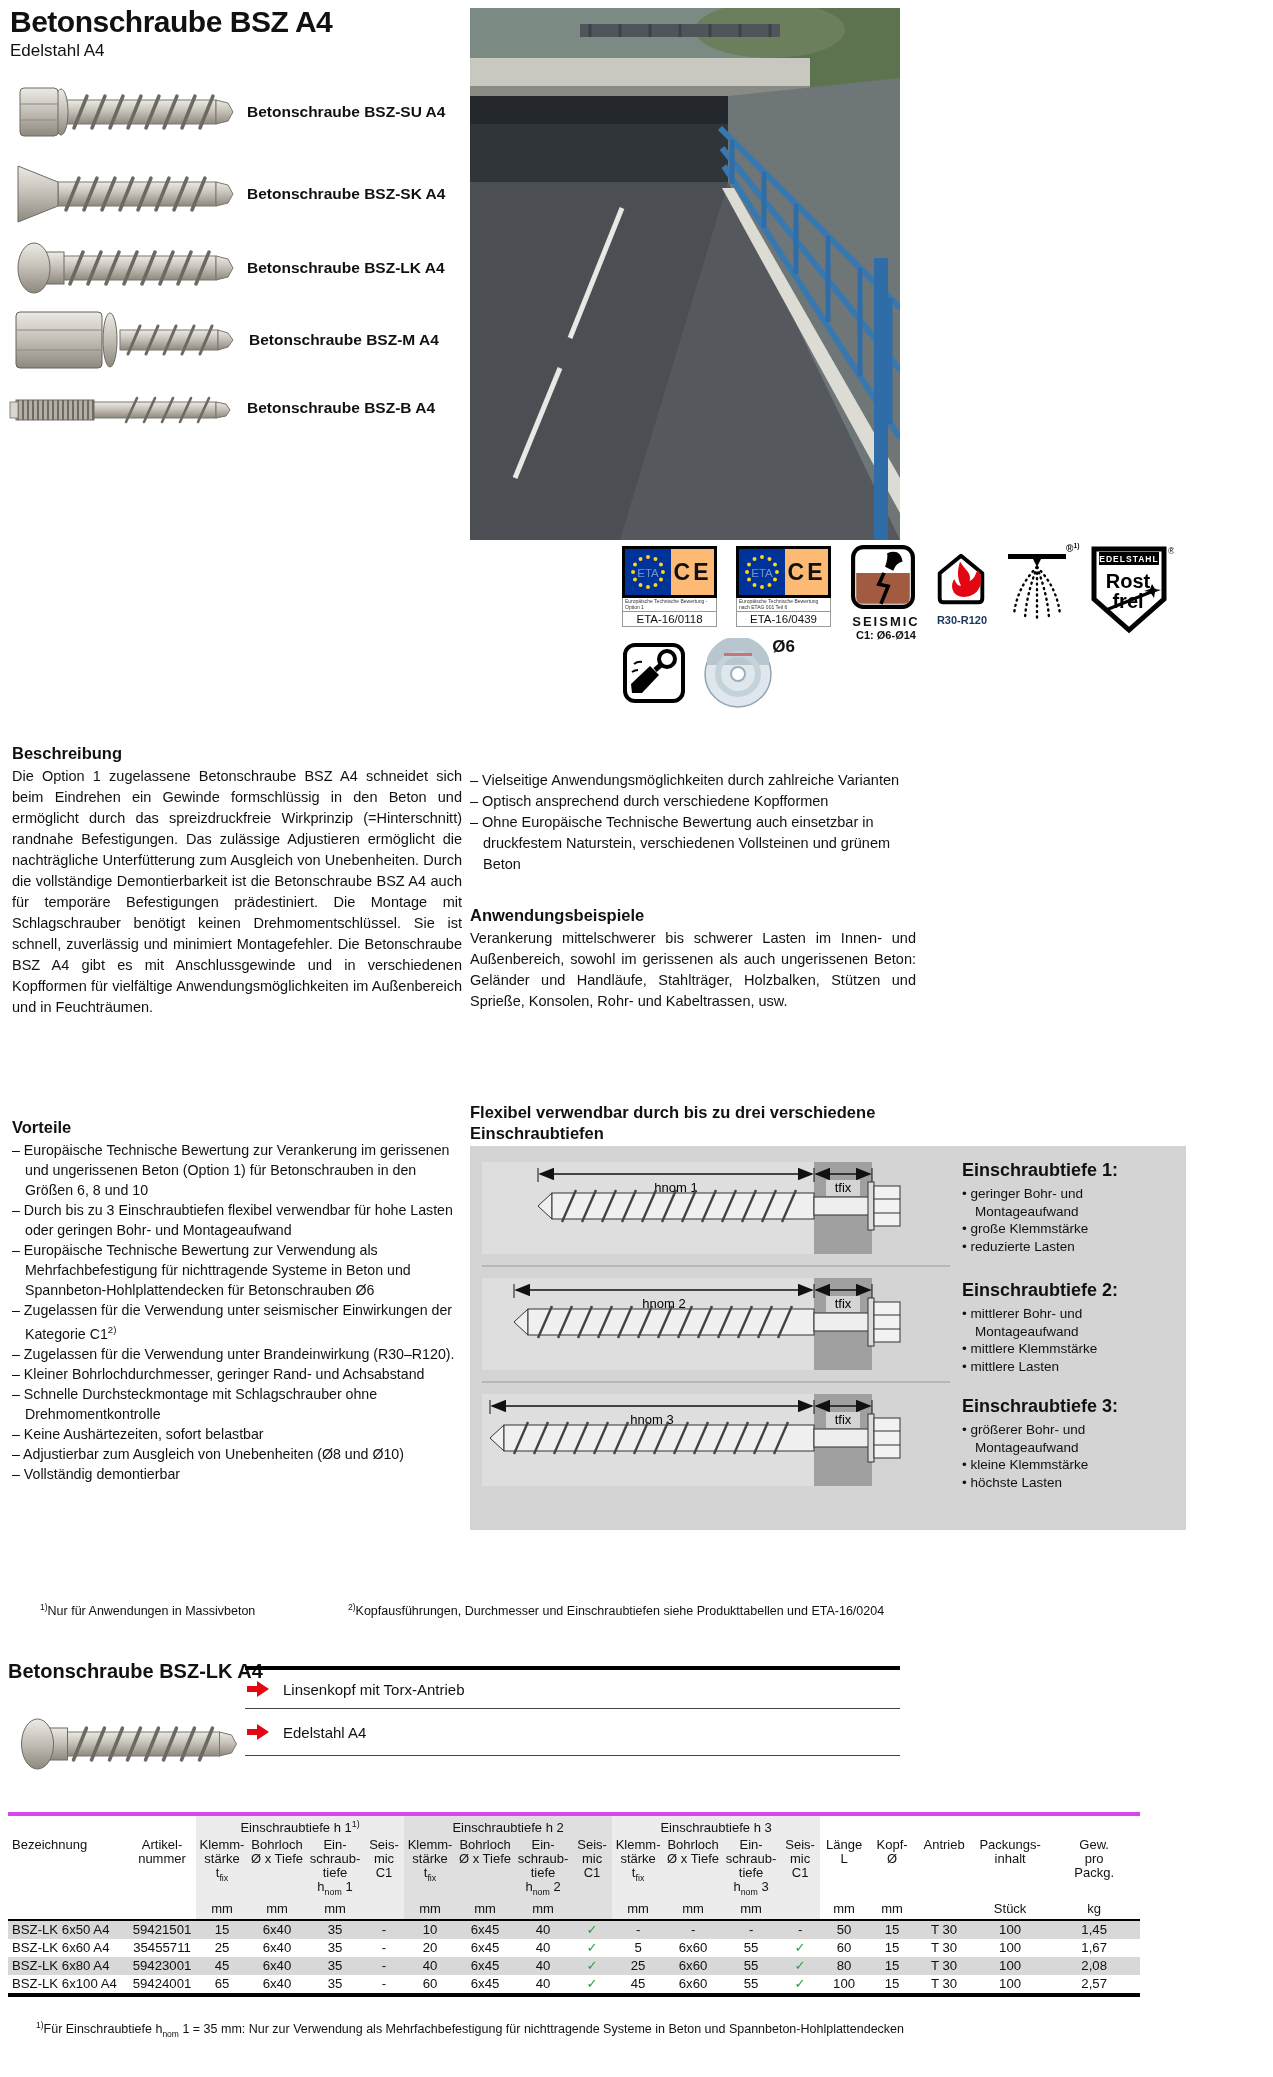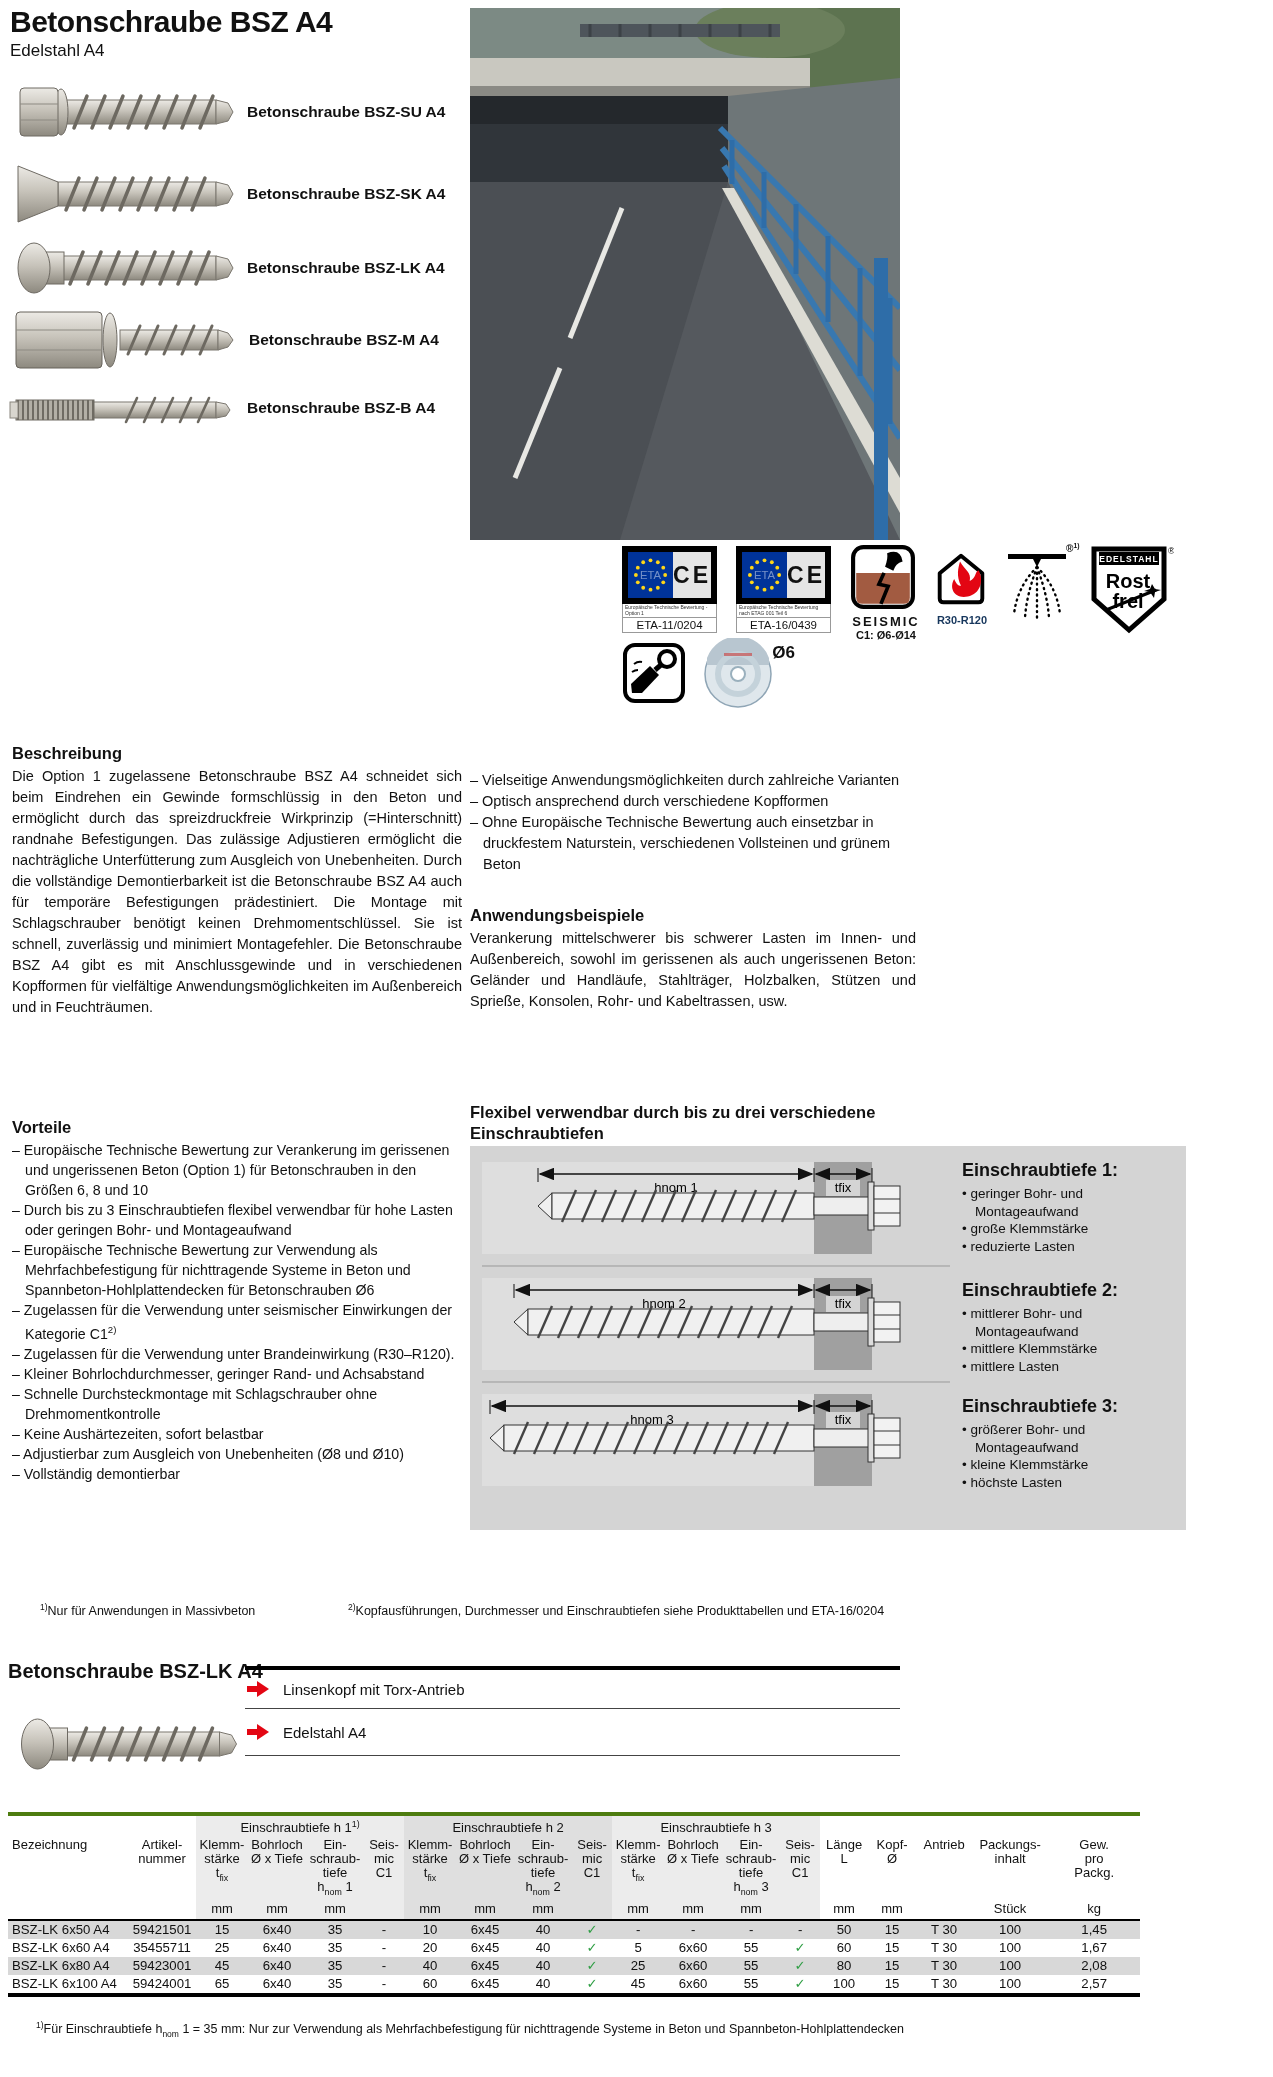--- a/index.html
+++ b/index.html
@@ -16,21 +16,21 @@
   .spec-line{display:flex;font-size:17px;font-weight:bold;line-height:25px;}
   .spec-line .lbl{width:251px;}
   
   .h2{font-size:16.5px;font-weight:bold;margin:0 0 3px 0;}
   .body-txt{font-size:14.5px;line-height:21px;text-align:justify;margin:0;}
   ul.dash{list-style:none;margin:0;padding:0;font-size:14.5px;line-height:21px;}
   ul.dash li{padding-left:13px;text-indent:-13px;}
   ul.dash.small{font-size:14.2px;line-height:20px;}
   
   .eta-badge{width:95px;}
-  .eta-top{display:flex;height:46px;border:6px solid #000000;background:#e5e5e5;}
+  .eta-top{display:flex;height:46px;border:3px solid #000000;background:#fdba74;}
   .eta-flag{width:46px;background:#039;}
   .eta-ce{flex:1;display:flex;align-items:center;justify-content:center;
           font-weight:bold;font-size:23px;letter-spacing:3px;}
   .eta-cap{border:1px solid #999;border-top:none;font-size:5px;line-height:5.5px;
            padding:1px 2px;height:11px;overflow:hidden;color:#333;}
   .eta-num{border:1px solid #999;border-top:none;font-size:11.5px;text-align:center;
            padding:1px 0;}
   .eta-sub{text-align:center;font-weight:bold;font-size:17px;margin-top:10px;}
   .icon-cap{font-weight:bold;text-align:center;}
   .seis-cap1{font-size:13px;letter-spacing:2px;}
@@ -45,21 +45,21 @@
   .depth ul{list-style:none;margin:0;padding:0;font-size:13.5px;line-height:17.5px;}
   .depth li{padding-left:13px;text-indent:-13px;}
   .fn{font-size:12.5px;margin-left:28px;}
   
   .prod-head{font-size:20px;font-weight:bold;}
   .features{border-top:4px solid #000;}
   .feat-row{display:flex;align-items:center;border-bottom:1px solid #444;font-size:15px;}
   .feat-row .ftxt{margin-left:12px;}
   
   table.spec{border-collapse:collapse;table-layout:fixed;width:1132px;
-             border-top:4px solid #4d7c0f;border-bottom:4px solid #000;font-size:13px;}
+             border-top:4px solid #d946ef;border-bottom:4px solid #000;font-size:13px;}
   table.spec td,table.spec th{padding:0 2px;font-weight:normal;}
   .group-row td{height:22px;text-align:center;vertical-align:middle;font-size:13px;}
   .bg1{background:#ececec;}
   .bg2{background:#dfdfdf;}
   .hdr-row th{font-weight:bold;font-size:13px;line-height:14px;vertical-align:top;
               padding-top:3px;text-align:center;}
   .hdr-row th.name{text-align:left;padding-left:4px;}
   .unit-row td{font-weight:bold;text-align:center;height:20px;vertical-align:middle;}
   tbody tr{height:18px;}
   tbody tr:nth-of-type(odd){background:#d8d8d8;}
@@ -251,21 +251,21 @@
             <circle cx="13.5" cy="31.3" r="1.7"></circle>
             <circle cx="8.7" cy="26.5" r="1.7"></circle>
           <circle cx="7" cy="20" r="1.7"></circle>
             <circle cx="8.7" cy="13.5" r="1.7"></circle>
             <circle cx="13.5" cy="8.7" r="1.7"></circle>
         </g>
       </svg>
       <div class="eta-ce">CE</div>
     </div>
     <div class="eta-cap">Europäische Technische Bewertung -<br>Option 1</div>
-    <div class="eta-num">ETA-11/0204</div>
+    <div class="eta-num">ETA-16/0118</div>
   </div>
 
   <div class="abs eta-badge" style="left:736px;top:546px;">
     <div class="eta-top">
       <svg class="eta-flag" width="46" height="46" viewBox="0 0 40 40">
         <rect width="40" height="40" fill="#039"></rect>
         <text x="20" y="24" text-anchor="middle" font-size="10" fill="#fff" opacity=".45">ETA</text>
         <g fill="#ffd617">
           <circle cx="20" cy="7" r="1.7"></circle>
             <circle cx="26.5" cy="8.7" r="1.7"></circle>

